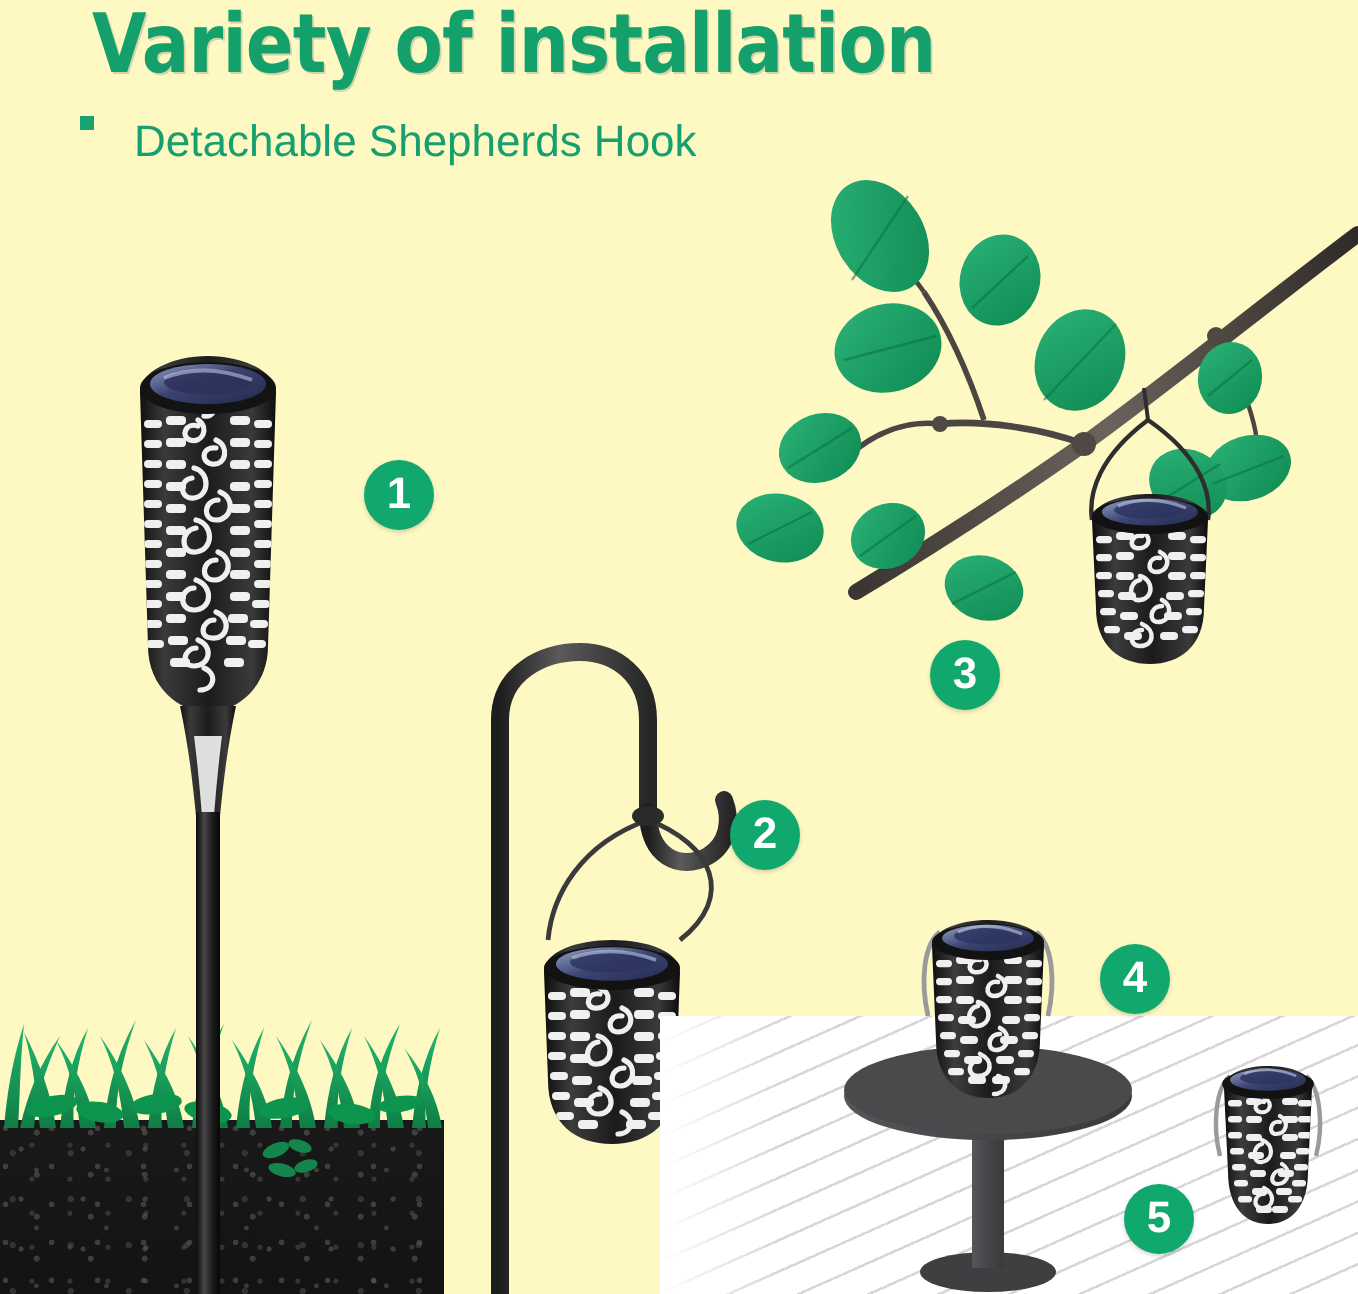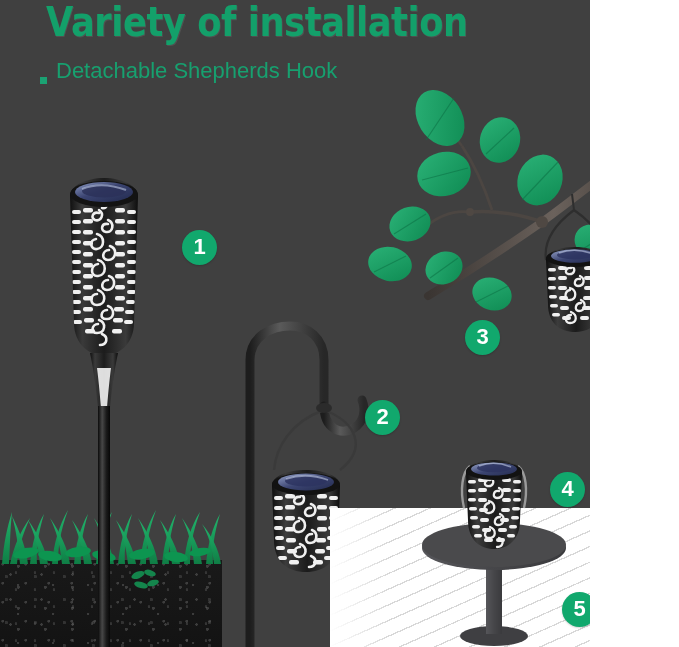--- a/index.html
+++ b/index.html
@@ -1,40 +1,40 @@
 <!DOCTYPE html>
 <html><head>
 <meta charset="utf-8">
 <style>
   html,body{margin:0;padding:0;background:#ffffff;}
   body{font-family:"Liberation Sans",sans-serif;}
 
   #poster{
     position:relative;
-    width:590px;height:647px;
-    background:#404040;
+    width:679px;height:647px;
+    background:#fef9c3;
     overflow:hidden;
   }
 
   
   .title{
     position:absolute;left:46px;top:-2px;
     font-family:"DejaVu Sans",sans-serif;
     font-weight:bold;
     font-size:41px;
     letter-spacing:-0.5px;
     color:#13a06a;
     transform:scaleX(0.86);
     transform-origin:left top;
     white-space:nowrap;
     text-shadow:1px 1px 0 rgba(120,120,120,0.30);
   }
   .bullet-row{
     position:absolute;
-    display:flex;align-items:flex-end;gap:9px;
+    display:flex;align-items:flex-start;gap:20px;
     white-space:nowrap;
   }
   .bullet-row.b1{left:40px;top:58px;}
   .bullet-row.b2{left:40px;top:90px;}
   .bullet-sq{
     width:7px;height:7px;background:#1ba273;display:inline-block;
   }
   .bullet-txt{
     font-family:"Liberation Sans",sans-serif;
     font-size:22px;color:#17a06f;

